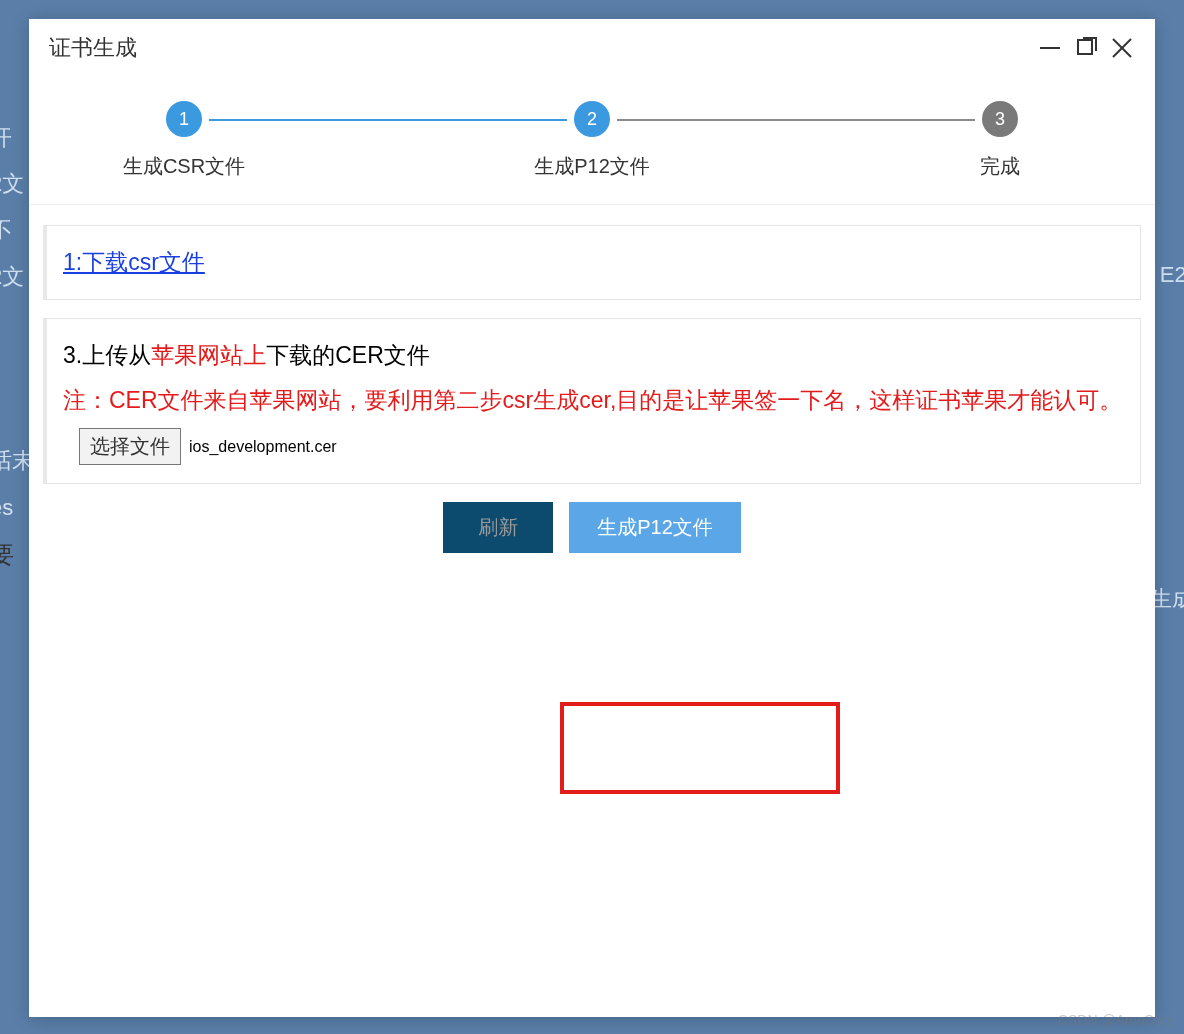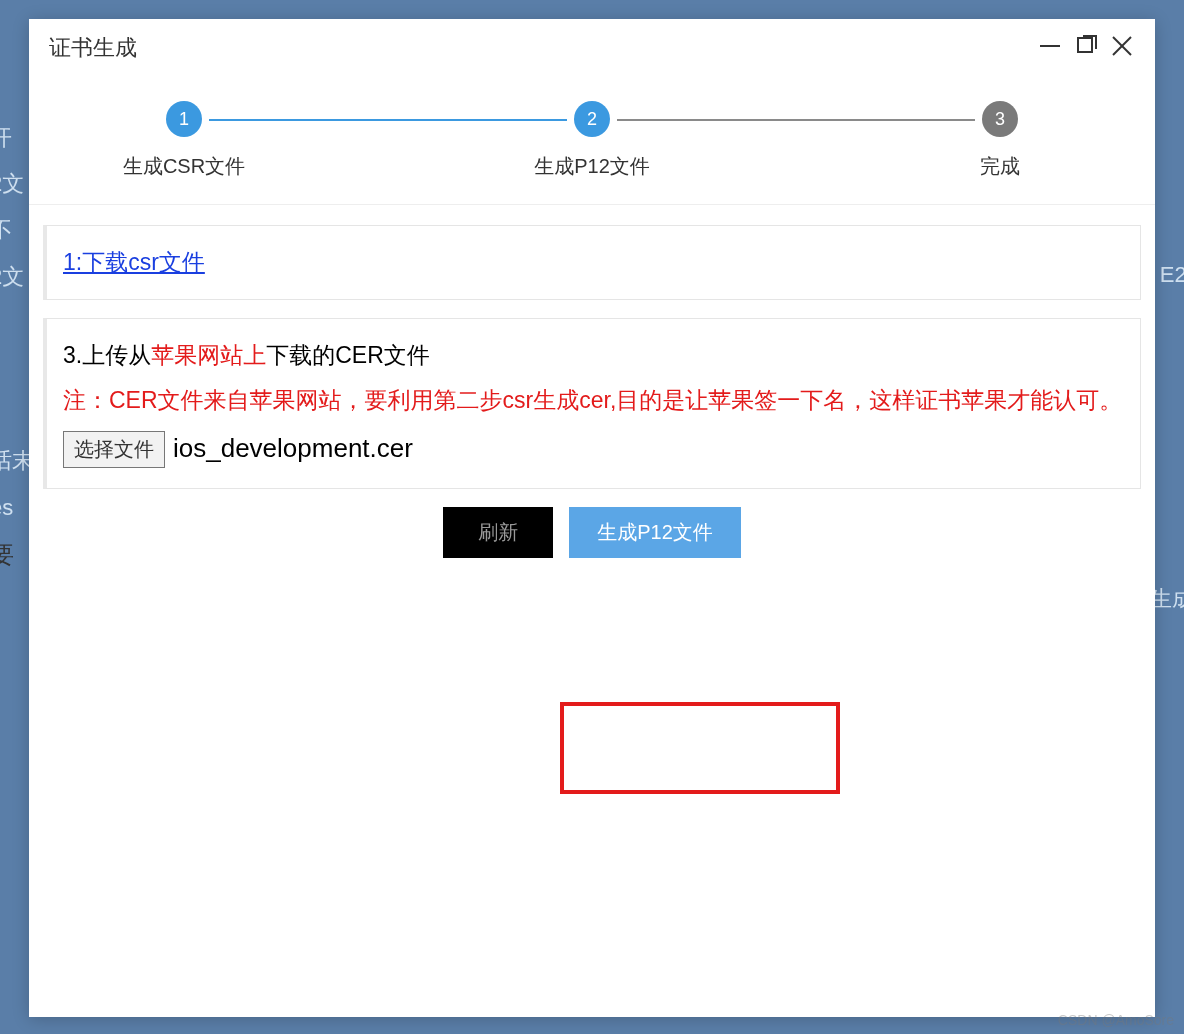--- a/index.html
+++ b/index.html
@@ -24,21 +24,21 @@
     .dialog {
       position: absolute;
       left: 29px; top: 19px;
       width: 1126px; height: 998px;
       background: #fff;
       box-shadow: 0 2px 16px rgba(0,0,0,0.2);
       display: flex;
       flex-direction: column;
     }
     .titlebar {
-      display: flex; 
+      display: flex; align-items: center;
       padding: 14px 20px 10px;
     }
     .titlebar .title { font-size: 22px; color: #333; flex: 1; }
     .win-btn {
       width: 26px; height: 26px;
       margin-left: 10px;
       display: flex; align-items: center; justify-content: center;
       cursor: pointer;
       color: #333;
     }
@@ -72,28 +72,29 @@
     }
     .link { color: #1a3fe0; text-decoration: underline; cursor: pointer; }
     .card3-title { color: #000; }
     .red { color: #e31b1b; text-align: right; }
     .note { color: #e31b1b; font-size: 23px; margin-top: 8px; }
     .file-row { display: flex; align-items: center; margin-top: 10px; gap: 8px; }
     .file-btn {
       background: #f2f2f2; border: 1px solid #777; color: #333;
       font-size: 20px; padding: 4px 10px; cursor: pointer;
       font-family: inherit;
+      margin-left: 16px;
     }
-    .file-name { font-size: 26px; color: #000; }
+    .file-name { font-size: 16px; color: #000; }
     .actions { display: flex; justify-content: center; gap: 16px; margin-top: 16px; position: relative; }
     .btn {
       font-size: 20px; padding: 12px 28px; border: none; cursor: pointer;
       font-family: inherit;
     }
-    .btn-refresh { background: #000000; color: #999; min-width: 110px; }
+    .btn-refresh { background: #0c4a6e; color: #999; min-width: 110px; }
     .btn-primary { background: #5ba6e6; color: #fff; min-width: 170px; }
     .highlight-box {
       position: absolute;
       border: 4px solid #e31b1b;
       pointer-events: none;
     }
     .watermark {
       position: absolute;
       bottom: 6px; right: 10px;
       color: rgba(120,120,120,0.4);

